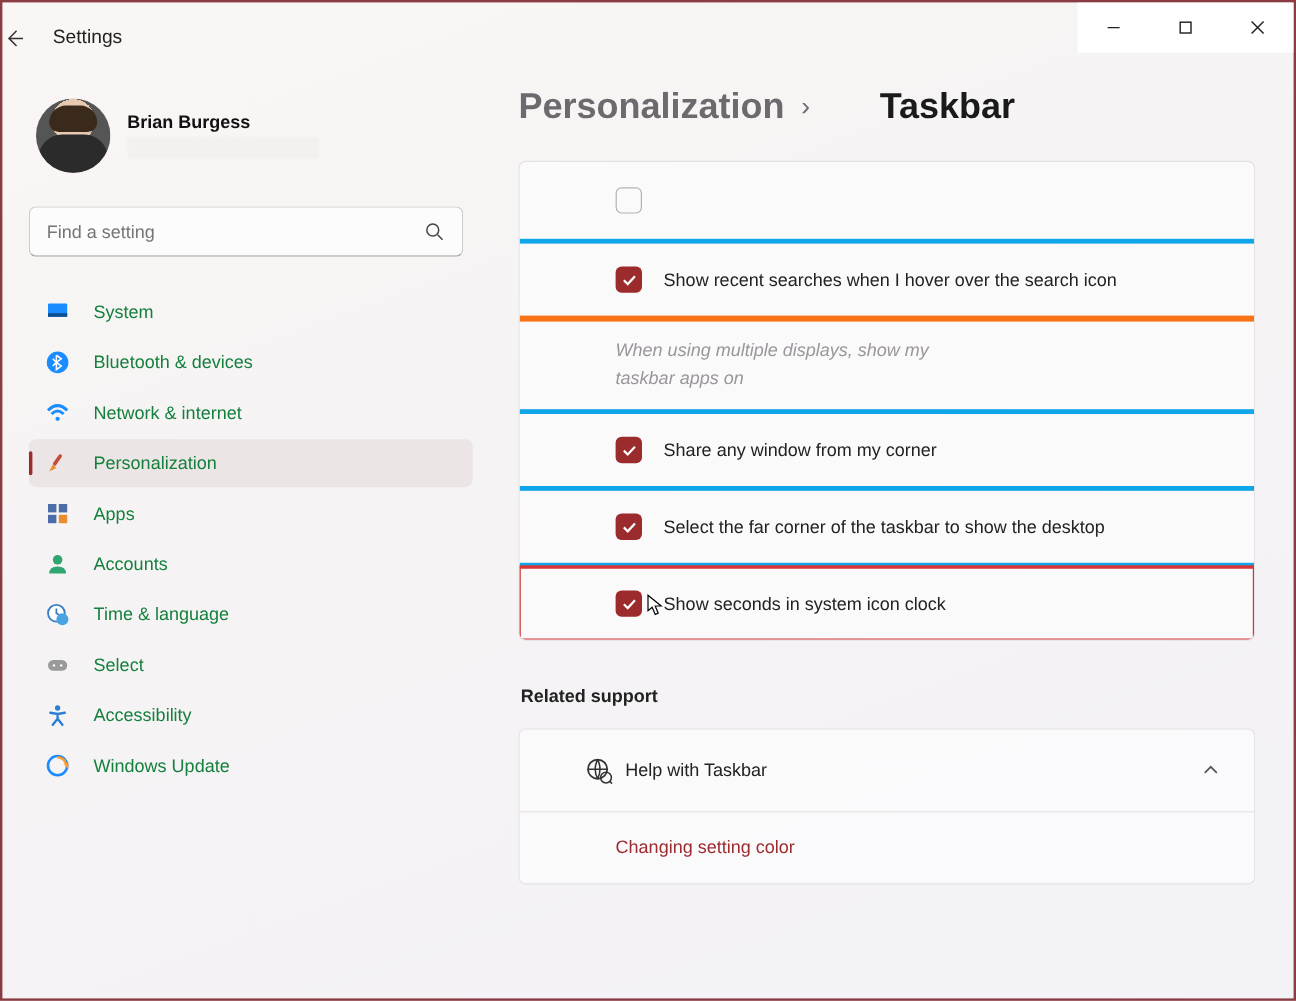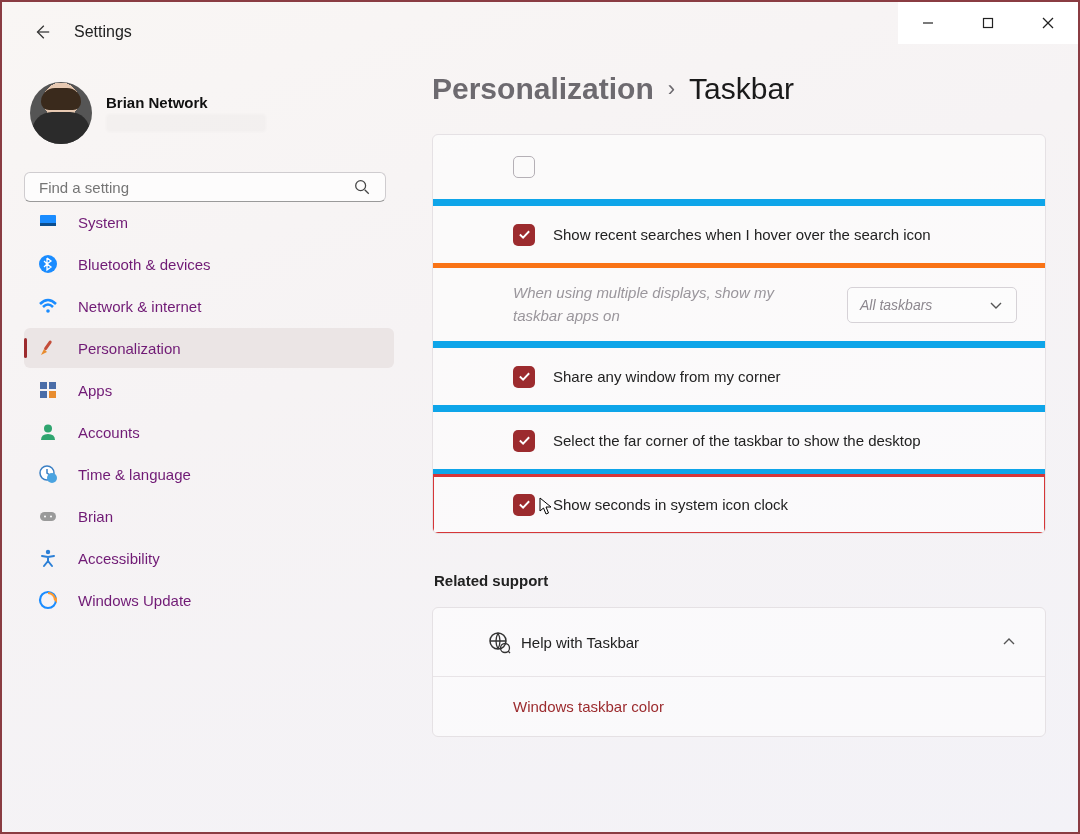--- a/index.html
+++ b/index.html
@@ -3,50 +3,50 @@
 <meta charset="utf-8">
 <style>
 * { box-sizing: border-box; margin: 0; padding: 0; font-family: "Segoe UI", Arial, sans-serif; }
 html, body { width: 1080px; height: 834px; overflow: hidden; }
 body { background: linear-gradient(160deg, #f9f6f4 0%, #f6f3f4 40%, #f3f2f7 100%); border: 2px solid #8a3c42; position: relative; }
 
 .titlebar { position: absolute; top: 0; right: 0; height: 42px; width: 180px; display: flex; background: #fff; }
 .titlebar .btn { flex:1; display:flex; align-items:center; justify-content:center; font-size:14px; color:#222; }
 .titlebar .btn svg { width:12px; height:12px; }
 
-.topbar { position:absolute; top:0; left:0; right:180px; height:60px; display:flex; align-items:center; padding-left:30px; }
+.topbar { position:absolute; top:0; left:0; right:180px; height:60px; display:flex; align-items:center; }
 .back-arrow { width:20px; height:20px; display:flex; align-items:center; justify-content:center; color:#333; margin-right:22px; }
 .app-title { font-size:16px; color:#222; }
 
 .sidebar { position:absolute; left:22px; top:80px; width:370px; bottom:0; overflow:hidden; }
 .profile { display:flex; align-items:center; gap:14px; margin-bottom:28px; padding-left:6px; }
 .avatar { width:62px; height:62px; border-radius:50%; background:#555 radial-gradient(circle at 50% 30%, #e7c9b2 0 18px, transparent 18px); position:relative; overflow:hidden; }
 .avatar::after { content:""; position:absolute; bottom:-6px; left:50%; transform:translateX(-50%); width:58px; height:38px; background:#2b2b2b; border-radius:20px 20px 0 0; }
 .avatar::before { content:""; position:absolute; top:6px; left:50%; transform:translateX(-50%); width:40px; height:22px; background:#3a2a1c; border-radius:14px 14px 8px 8px; }
 .profile-name { font-weight:600; font-size:15px; color:#111; }
 .profile-email { width:160px; height:18px; background:rgba(0,0,0,0.02); margin-top:3px; filter:blur(1px); border-radius:3px; }
 
-.searchbox { display:flex; align-items:center; width:362px; height:30px; background:#fdfcfc; border:1px solid #cfcccf; border-bottom:1.5px solid #9a9a9a; border-radius:6px; padding:0 14px; }
+.searchbox { display:flex; align-items:center; width:362px; height:42px; background:#fdfcfc; border:1px solid #cfcccf; border-bottom:1.5px solid #9a9a9a; border-radius:6px; padding:0 14px; margin-bottom:26px; }
 .searchbox input { flex:1; border:none; outline:none; background:transparent; font-size:15px; color:#666; }
 .search-icon { width:18px; height:18px; color:#444; }
 
 .nav { display:flex; flex-direction:column; gap:2px; }
-.nav-item { display:flex; align-items:center; height:40px; border-radius:6px; padding-left:14px; gap:20px; position:relative; font-size:15px; color:#701a75; cursor:default; }
+.nav-item { display:flex; align-items:center; height:40px; border-radius:6px; padding-left:14px; gap:20px; position:relative; font-size:15px; color:#15803d; cursor:default; }
 .nav-item.active { background:#ebe5e5; }
 .nav-item.active::before { content:""; position:absolute; left:0; top:10px; bottom:10px; width:3px; background:#9c2b2e; border-radius:3px; }
 .nav-icon { width:20px; height:20px; display:flex; align-items:center; justify-content:center; }
 
 .content { position:absolute; left:430px; right:32px; top:70px; bottom:0; overflow:hidden; }
 .breadcrumb { display:flex; align-items:center; gap:14px; margin-bottom:28px; }
 .bc-parent { font-size:30px; font-weight:600; color:#6d6a6f; }
 .bc-sep { font-size:22px; color:#6d6a6f; }
-.bc-current { font-size:30px; font-weight:400; color:#1a1a1a; }
+.bc-current { font-size:30px; font-weight:700; color:#1a1a1a;margin-left:44px; }
 
 .panel { background:rgba(255,255,255,0.55); border:1px solid #e5e1e4; border-radius:6px; overflow:hidden; }
-.row { display:flex; align-items:center; min-height:64px; padding:14px 28px 14px 80px; position:relative; border-top:7px solid #0ea5e9; font-size:15px; color:#222; line-height:1.4; }
+.row { display:flex; align-items:center; min-height:64px; padding:14px 28px 14px 80px; position:relative; border-top:4px solid #0ea5e9; font-size:15px; color:#222; line-height:1.4; }
 .row:first-child { border-top:none; }
 .row.disabled { color:#9a969c; }
 .row .chk { position:absolute; left:80px; top:50%; transform:translateY(-50%); }
 .row.has-chk { padding-left:120px; }
 .chk { width:22px; height:22px; border-radius:5px; display:flex; align-items:center; justify-content:center; }
 .chk.unchecked { border:1.5px solid #b5b0b6; background:transparent; }
 .chk.checked { background:#9c2b2e; color:#fff; }
 .chk.checked svg { width:13px; height:13px; }
 .row-dd { display:flex; align-items:center; justify-content:space-between; padding:14px 28px 14px 80px; border-top:5px solid #f97316; min-height:70px;font-style:italic; }
 .row-dd .ddlabel { color:#9a969c; font-size:15px; line-height:1.5; max-width:300px; }
@@ -92,21 +92,21 @@
         <line x1="5" y1="10" x2="18" y2="10" stroke="currentColor" stroke-width="1.4"></line>
       </svg>
   </div>
   <div class="app-title">Settings</div>
 </div>
 
 <div class="sidebar">
   <div class="profile">
     <div class="avatar"></div>
     <div>
-      <div class="profile-name">Brian Network</div>
+      <div class="profile-name">Brian Burgess</div>
       <div class="profile-email"></div>
     </div>
   </div>
 
   <div class="searchbox">
     <input placeholder="Find a setting" style="">
     <svg class="search-icon" viewBox="0 0 20 20">
         <circle cx="8.5" cy="8.5" r="5.5" fill="none" stroke="currentColor" stroke-width="1.4"></circle>
         <line x1="13" y1="13" x2="17.5" y2="17.5" stroke="currentColor" stroke-width="1.4"></line>
       </svg>
@@ -181,21 +181,21 @@
       <span>Time &amp; language</span>
     </div>
     <div class="nav-item">
       <span class="nav-icon">
           <svg viewBox="0 0 20 20" width="20" height="20">
             <rect x="2" y="6" width="16" height="9" rx="4.5" fill="#9a9a9a"></rect>
             <circle cx="7" cy="10.5" r="1" fill="#fff"></circle>
             <circle cx="13" cy="10.5" r="1" fill="#fff"></circle>
           </svg>
         </span>
-      <span>Brian</span>
+      <span>Select</span>
     </div>
     <div class="nav-item">
       <span class="nav-icon">
           <svg viewBox="0 0 20 20" width="20" height="20">
             <circle cx="10" cy="4" r="2.2" fill="#2b7fd6"></circle>
             <path d="M4 8 L10 9 L16 8 M10 9 V13 M10 13 L6 18 M10 13 L14 18" stroke="#2b7fd6" stroke-width="2" fill="none" stroke-linecap="round"></path>
           </svg>
         </span>
       <span>Accessibility</span>
     </div>
@@ -226,26 +226,20 @@
     <div class="row has-chk">
       <div class="chk checked">
           <svg viewBox="0 0 14 14">
             <path d="M2 7 L5.5 10.5 L12 3.5" fill="none" stroke="#fff" stroke-width="2"></path>
           </svg>
         </div>
       <span>Show recent searches when I hover over the search icon</span>
     </div>
     <div class="row-dd">
       <div class="ddlabel">When using multiple displays, show my taskbar apps on</div>
-      <div class="dropdown">
-        <span>All taskbars</span>
-        <svg class="chev" viewBox="0 0 16 16">
-            <path d="M3 6 L8 11 L13 6" fill="none" stroke="currentColor" stroke-width="1.4"></path>
-          </svg>
-      </div>
     </div>
     <div class="row has-chk">
       <div class="chk checked">
           <svg viewBox="0 0 14 14">
             <path d="M2 7 L5.5 10.5 L12 3.5" fill="none" stroke="#fff" stroke-width="2"></path>
           </svg>
         </div>
       <span>Share any window from my corner</span>
     </div>
     <div class="row has-chk">
@@ -278,16 +272,16 @@
           <path d="M3 11 H19 M11 3 Q15 11 11 19 M11 3 Q7 11 11 19" fill="none" stroke="currentColor" stroke-width="1.3"></path>
           <circle cx="18" cy="18" r="4.5" fill="none" stroke="currentColor" stroke-width="1.3"></circle>
           <line x1="21" y1="21" x2="23" y2="23" stroke="currentColor" stroke-width="1.3"></line>
         </svg>
       <span class="grow">Help with Taskbar</span>
       <svg class="chev" viewBox="0 0 16 16">
           <path d="M3 10 L8 5 L13 10" fill="none" stroke="currentColor" stroke-width="1.4"></path>
         </svg>
     </div>
     <div class="link-row">
-      <span>Windows taskbar color</span>
+      <span>Changing setting color</span>
     </div>
   </div>
 </div>
 
 </body></html>

